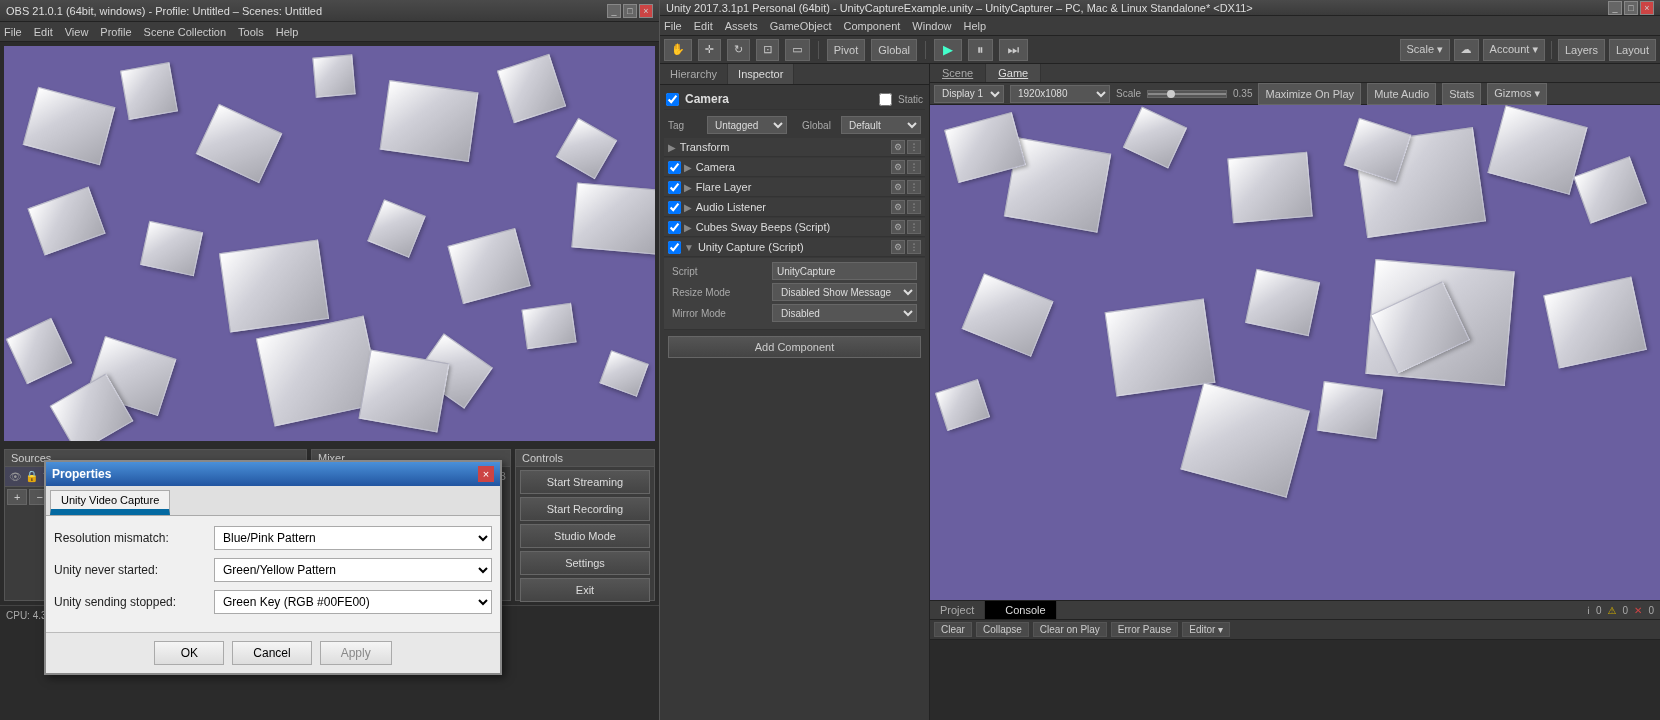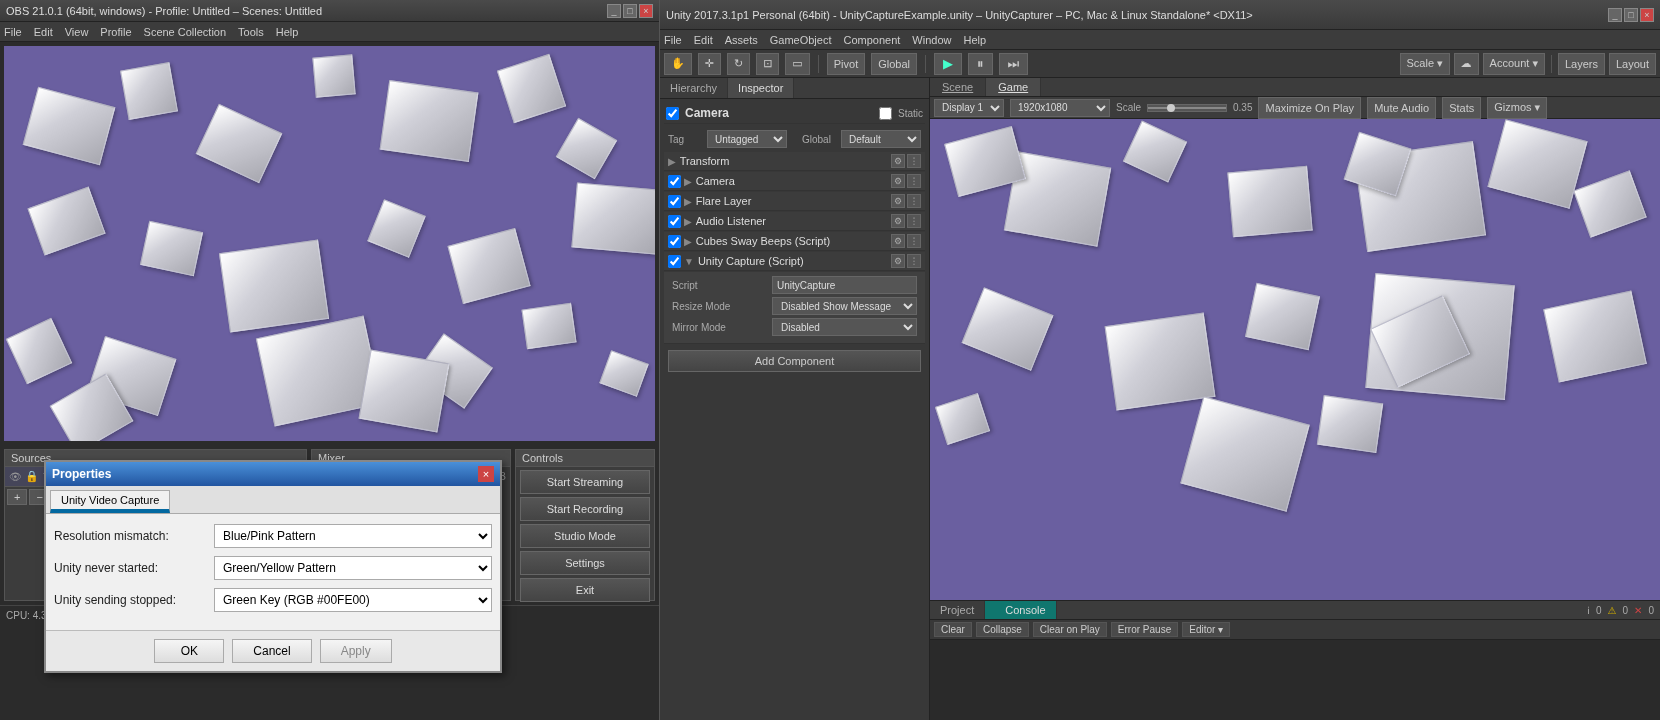--- a/index.html
+++ b/index.html
@@ -189,21 +189,21 @@
       display: inline-block;
       padding: 3px 10px;
       background: #e8e8e8;
       border: 1px solid #aaa;
       border-bottom: none;
       font-size: 11px;
       cursor: pointer;
     }
     .props-tab.active {
       background: #f0f0f0;
-      border-bottom: 4px solid #0369a1;
+      border-bottom: 6px solid #0369a1;
     }
     .props-body {
       padding: 10px 8px;
       background: #f0f0f0;
     }
     .prop-row {
       display: flex; align-items: center;
       margin-bottom: 8px;
     }
     .prop-label {
@@ -240,21 +240,21 @@
       background: #3c3c3c;
       display: flex;
       flex-direction: column;
     }
     .unity-titlebar {
       background: linear-gradient(to bottom, #4a4a4a, #3a3a3a);
       color: #ddd;
       padding: 3px 6px;
       font-size: 11px;
       display: flex; align-items: center; justify-content: space-between;
-      height: 30px;
+      height: 16px;
       border-bottom: 1px solid #222;
     }
     .unity-menubar {
       background: #3c3c3c;
       border-bottom: 1px solid #222;
       padding: 2px 4px;
       display: flex; gap: 12px;
       height: 20px; align-items: center;
     }
     .unity-menubar span { color: #ccc; font-size: 11px; cursor: pointer; }
@@ -419,21 +419,21 @@
       flex-direction: column;
     }
     .console-tabs {
       display: flex; background: #3c3c3c; border-bottom: 1px solid #222;
       align-items: center;
     }
     .console-tab {
       padding: 3px 10px; color: #aaa; font-size: 11px; cursor: pointer;
       border-right: 1px solid #333;
     }
-    .console-tab.active { background: #0f766e; color: #ddd; padding-left: 20px; }
+    .console-tab.active { background: #000000; color: #ddd; padding-left: 20px; }
     .console-toolbar {
       display: flex; align-items: center; gap: 4px;
       padding: 2px 4px; background: #383838; border-bottom: 1px solid #222;
     }
     .console-btn {
       padding: 1px 6px; background: #4a4a4a; border: 1px solid #555;
       color: #ccc; font-size: 10px; cursor: pointer;
     }
     .console-body {
       flex: 1; background: #2a2a2a; overflow: hidden;

